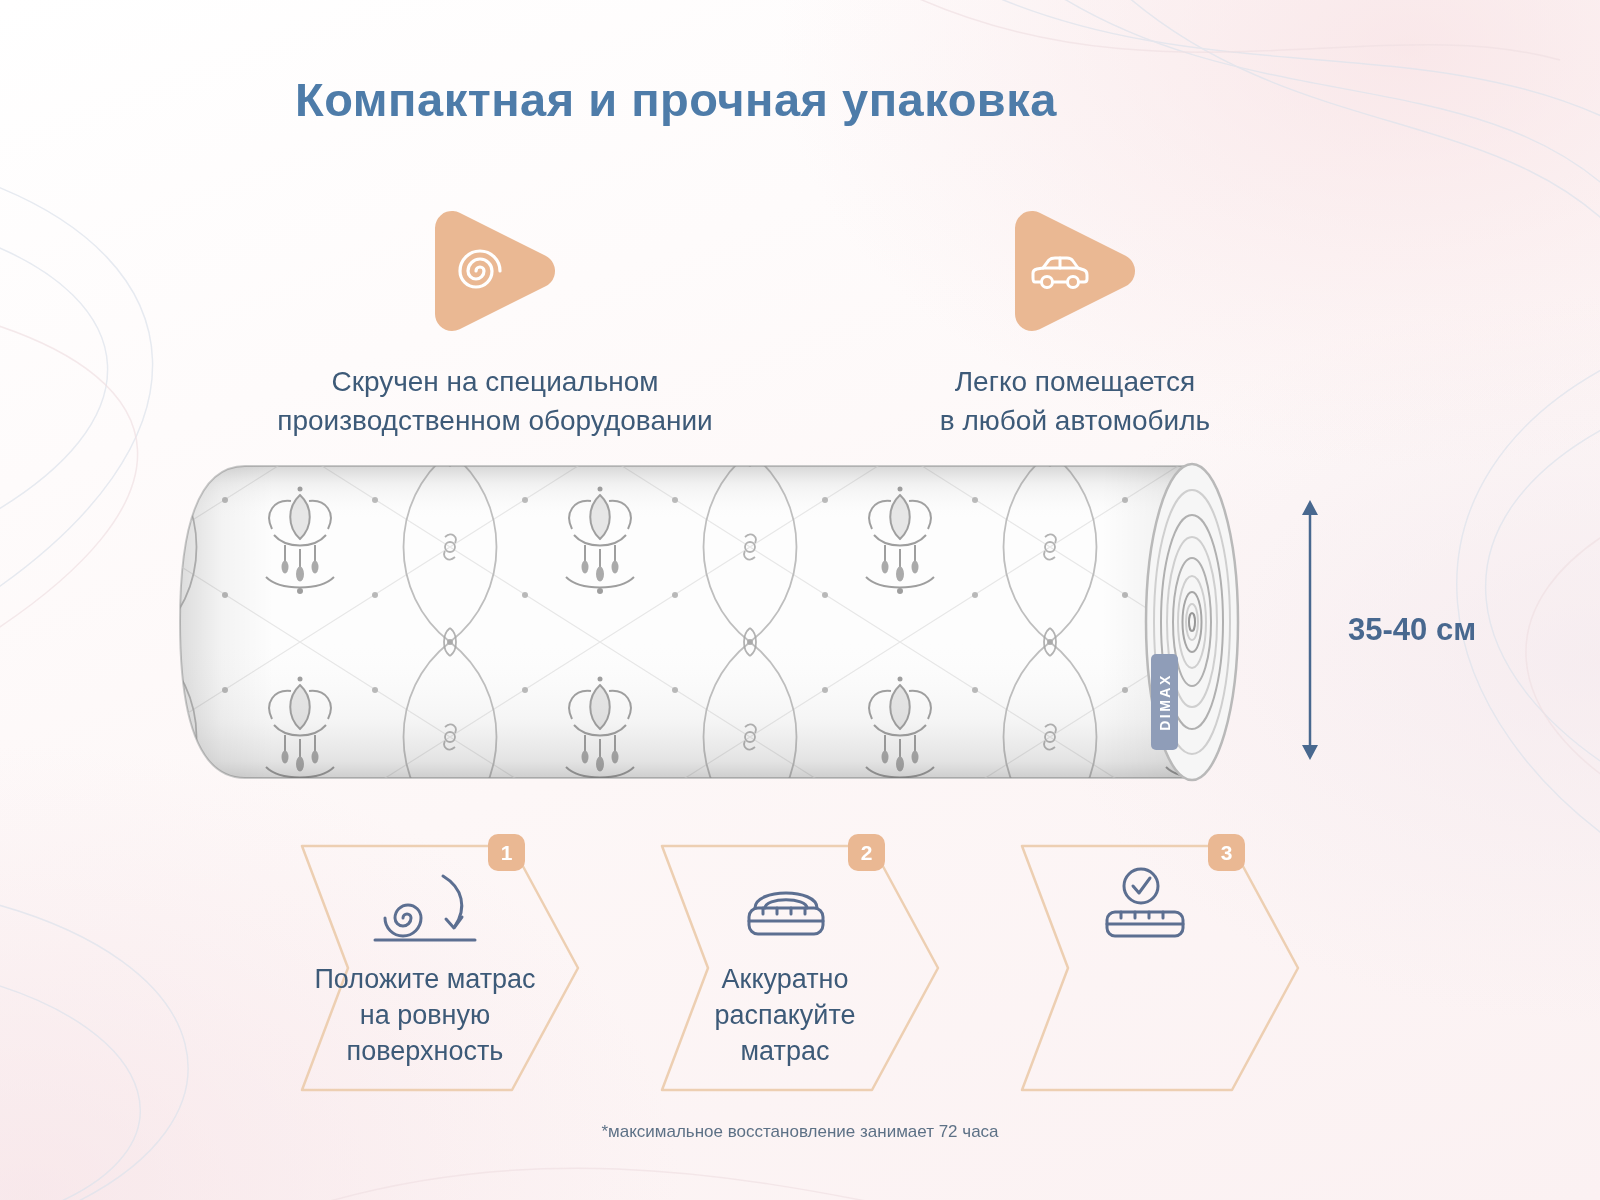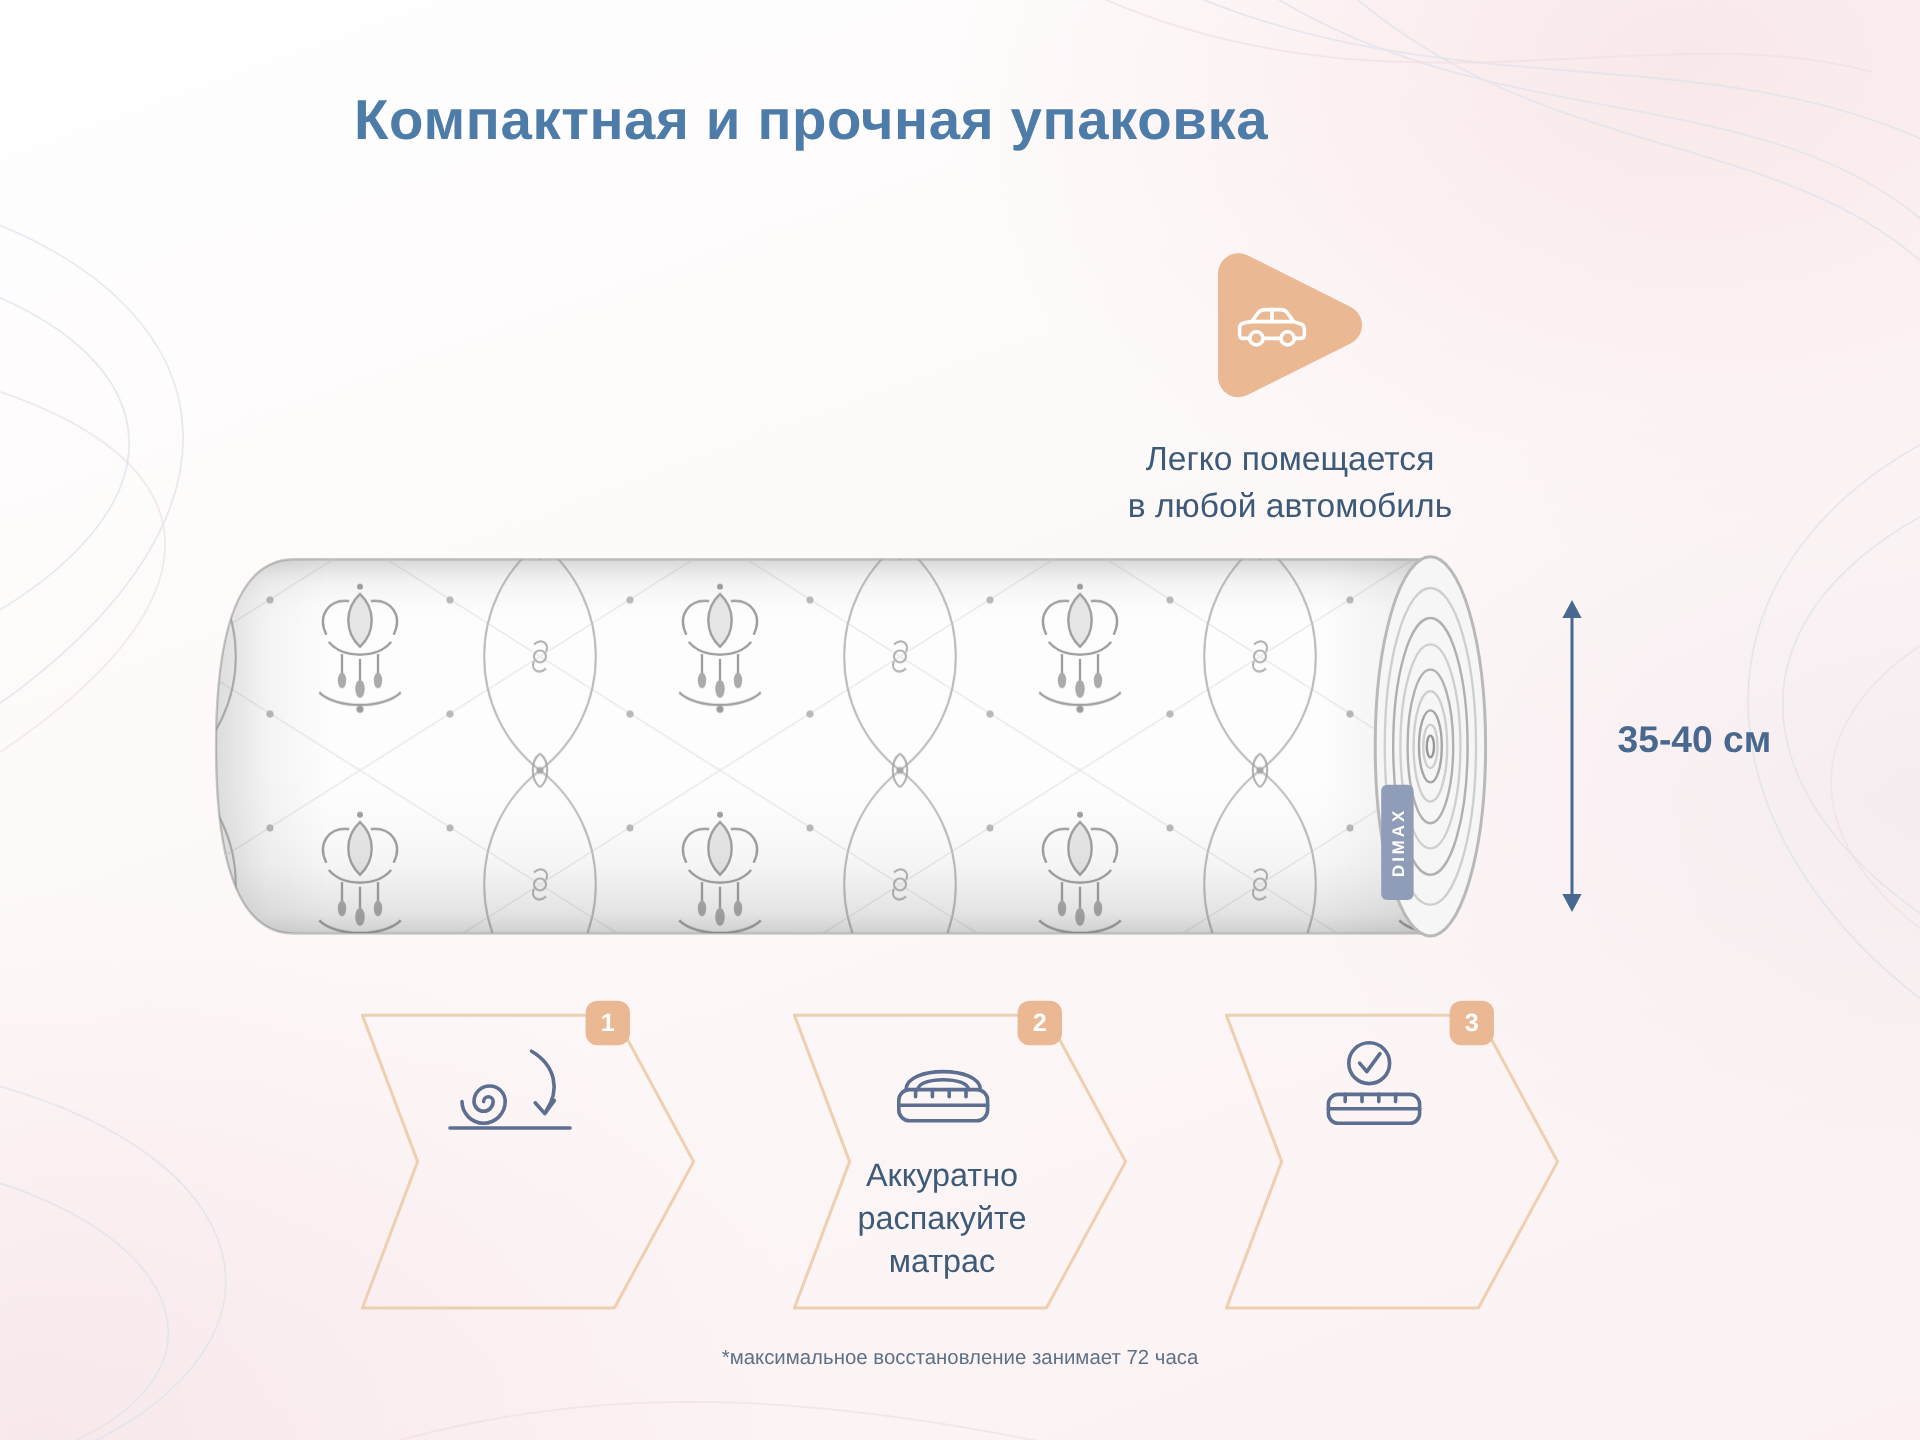--- a/index.html
+++ b/index.html
@@ -19,21 +19,21 @@
     text-align:center;font-size:47px;font-weight:bold;color:#4e7ca9;letter-spacing:.5px;
   }
   .feature{position:absolute;top:196px;text-align:center;}
   .f-left{left:215px;width:560px;}
   .f-right{left:800px;width:550px;}
   .feature-text{
     margin-top:12px;font-size:28px;color:#3d5a78;line-height:1.4;white-space:pre-line;
   }
   .mattress{position:absolute;left:150px;top:452px;}
   .height-arrow{position:absolute;left:1292px;top:492px;}
-  .height-label{position:absolute;left:1348px;top:599px;font-size:31px;font-weight:bold;color:#48688f;}
+  .height-label{position:absolute;left:1348px;top:612px;font-size:31px;font-weight:bold;color:#48688f;}
   .step-card{position:absolute;top:842px;width:282px;height:252px;}
   .step-card .chev{position:absolute;left:0;top:0;}
   .badge{
     position:absolute;left:188px;top:-8px;width:37px;height:37px;border-radius:10px;
     background:#eab893;color:#ffffff;font-size:21px;font-weight:bold;
     display:flex;align-items:center;justify-content:center;
   }
   .step-icon{position:absolute;left:10px;top:12px;width:230px;height:102px;display:flex;justify-content:center;}
   .step-text{
     position:absolute;left:0;top:120px;width:250px;text-align:center;
@@ -64,20 +64,30 @@
     <g fill="none" stroke="#efdfe2" stroke-width="1.5" opacity="0.7">
       <path d="M900,-10 C1150,110 1380,10 1560,60"></path>
       <path d="M-20,320 C180,380 200,500 -20,640"></path>
       <path d="M300,1210 C520,1140 720,1170 920,1212"></path>
       <path d="M1630,520 C1480,600 1500,720 1640,800"></path>
     </g>
   </svg>
 
   <h1 class="page-title">Компактная и прочная упаковка</h1>
 
+  <div class="feature f-left">
+    <svg width="150" height="150" viewBox="0 0 150 150">
+      <path d="M32,32 L32,118 L118,75 Z" fill="#eab893" stroke="#eab893" stroke-width="34" stroke-linejoin="round"></path>
+      <g transform="translate(56,75)" fill="none" stroke="#ffffff" stroke-width="3.2" stroke-linecap="round">
+        <path d="M0,0 a4,4 0 1 1 8,0 a8,8 0 1 1 -16,0 a12,12 0 1 1 24,0 a16,16 0 1 1 -32,0 a20,20 0 1 1 40,0"></path>
+      </g>
+    </svg>
+    <div class="feature-text">Скручен на специальном
+производственном оборудовании</div>
+  </div>
 
   <div class="feature f-right">
     <svg width="150" height="150" viewBox="0 0 150 150">
       <path d="M32,32 L32,118 L118,75 Z" fill="#eab893" stroke="#eab893" stroke-width="34" stroke-linejoin="round"></path>
       <g transform="translate(60,78)" fill="none" stroke="#ffffff" stroke-width="3" stroke-linecap="round" stroke-linejoin="round">
         <circle cx="-13" cy="8" r="5.5"></circle>
         <circle cx="13" cy="8" r="5.5"></circle>
         <path d="M-19,8 L-25,8 Q-27,8 -27,4 L-27,-1 Q-27,-4 -23,-5 L-17,-6 L-11,-14 Q-9,-16 -5,-16 L7,-16 Q11,-16 13,-13 L18,-6 L24,-4 Q27,-3 27,1 L27,5 Q27,8 24,8 L19,8"></path>
         <path d="M-7,8 L7,8"></path>
         <path d="M0,-16 L0,-6"></path>
@@ -204,20 +214,23 @@
     <div class="step-icon">
       <svg width="120" height="102" viewBox="0 0 120 102">
         <g fill="none" stroke="#5c6f91" stroke-width="3" stroke-linecap="round" stroke-linejoin="round">
           <path d="M10,86 L110,86"></path>
           <path d="M38,64 a4,4 0 1 1 8,0 a8,8 0 1 1 -16,0 a13,13 0 1 1 26,0 a18,18 0 1 1 -36,0"></path>
           <path d="M78,22 C98,34 102,54 90,72"></path>
           <path d="M81,65 L89,74 L97,63"></path>
         </g>
       </svg>
     </div>
+    <div class="step-text">Положите матрас
+на ровную
+поверхность</div>
   </div>
 
   <div class="step-card" style="left:660px">
     <svg class="chev" width="282" height="252" viewBox="0 0 282 252">
       <path d="M2,4 L212,4 L278,126 L212,248 L2,248 L48,126 Z" fill="none" stroke="#edcfb2" stroke-width="2.5" stroke-linejoin="round"></path>
     </svg>
     <div class="badge">2</div>
     <div class="step-icon">
       <svg width="120" height="102" viewBox="0 0 120 102">
         <g fill="none" stroke="#5c6f91" stroke-width="3" stroke-linecap="round" stroke-linejoin="round">

